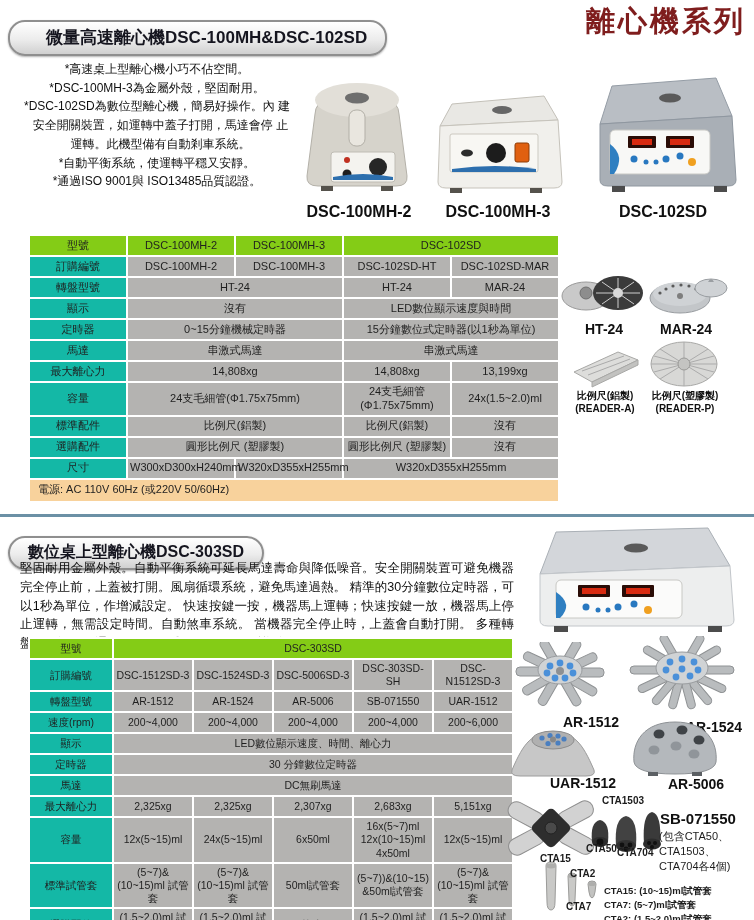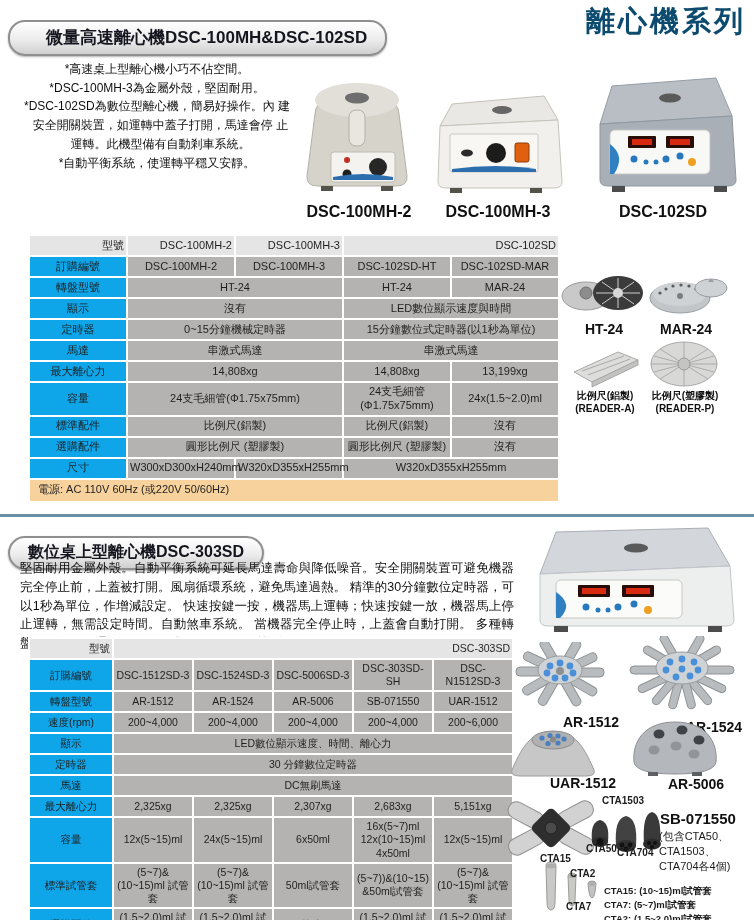--- a/index.html
+++ b/index.html
@@ -1,20 +1,20 @@
 <!DOCTYPE html>
 <html><head>
 <meta charset="utf-8">
 <style>
   html,body{margin:0;padding:0;background:#ffffff;}
   .page{position:relative;width:754px;height:920px;background:#fff;overflow:hidden;
         font-family:"Liberation Sans","DejaVu Sans",sans-serif;color:#222;}
 
   .series-title{position:absolute;top:2px;right:8px;font-family:"DejaVu Serif","Liberation Serif",serif;
-        font-size:29px;font-weight:600;color:#0c4a6e;letter-spacing:3px;}
+        font-size:29px;font-weight:600;color:#7f1d1d;letter-spacing:3px;}
 
   .pill{position:absolute;left:8px;border:2px solid #8f8f8f;border-radius:17px;
         background:linear-gradient(180deg,#ffffff 0%,#ececec 55%,#d0d0d0 100%);
         padding:4px 18px 5px;font-size:17px;font-weight:bold;color:#15151f;
         box-shadow:0 1px 2px rgba(0,0,0,.3);white-space:nowrap;}
   #pill1{top:20px;padding-left:36px;}
   #pill2{top:526px;font-size:16px;margin-top:10px;}
 
   .features{position:absolute;left:22px;top:60px;width:270px;font-size:12px;line-height:1.56;color:#0e0e0e;text-align:center;}
   .features div{padding-left:7px;text-indent:-7px;}
@@ -28,43 +28,44 @@
   .small-label .b{font-weight:bold;}
   .tiny-label{position:absolute;font-size:10px;font-weight:bold;color:#1c1c1c;text-align:center;}
   .sb-title{position:absolute;font-size:15px;font-weight:600;color:#101010;}
   .note-lines{position:absolute;font-size:11px;font-weight:normal;color:#1c1c1c;line-height:1.35;}
   .adapter-notes{position:absolute;font-size:9.5px;font-weight:bold;color:#1c1c1c;line-height:1.45;}
 
   .spec-table{position:absolute;border-collapse:separate;border-spacing:2px;table-layout:fixed;background:#fff;}
   #spec1{left:28px;top:234px;width:528px;font-size:11px;}
   #spec2{left:28px;top:637px;width:486px;font-size:10.5px;}
   .spec-table td{text-align:center;vertical-align:middle;padding:2px 2px;line-height:1.25;color:#1f1f1f;height:15px;}
-  .spec-table td.label-cell{background:#0ea5e9;}
+  .spec-table td.label-cell{background:#14b8a6;}
   .spec-table td.value-cell{background:#b4b3b1;}
-  .spec-table tr.model-row td{background:#e5e5e5;text-align:right;}
+  .spec-table tr.model-row td{background:#84cc16;}
   .spec-table td.power-cell{background:#f8d29c;text-align:left;padding:3px 8px;font-size:11px;}
 
   .divider{position:absolute;left:0;top:514px;width:754px;height:3px;background:#6b90a5;}
 
   .abs{position:absolute;}
   svg{display:block;}
 </style>
 </head>
 <body>
 
 <div class="page">
 
   <div class="series-title">離心機系列</div>
   <div class="pill" id="pill1">微量高速離心機DSC-100MH&amp;DSC-102SD</div>
 
   <div class="features">
     <div>*高速桌上型離心機小巧不佔空間。</div>
     <div>*DSC-100MH-3為金屬外殼，堅固耐用。</div>
     <div>*DSC-102SD為數位型離心機，簡易好操作。內 建安全開關裝置，如運轉中蓋子打開，馬達會停 止運轉。此機型備有自動剎車系統。</div>
     <div>*自動平衡系統，使運轉平穩又安靜。</div>
+    <div>*通過ISO 9001與 ISO13485品質認證。</div>
   </div>
 
   <svg class="abs" style="left:293px;top:64px" width="128" height="136" viewBox="0 0 128 136">
     <path d="M22,50 C22,20 106,20 106,50 L114,112 Q115,122 103,122 L25,122 Q13,122 14,112 Z" fill="#d6d3cb" stroke="#b4b1a9"></path>
     <ellipse cx="64" cy="36" rx="42" ry="17" fill="#e2dfd8"></ellipse>
     <ellipse cx="64" cy="34" rx="12" ry="5.5" fill="#6e6e6e"></ellipse>
     <rect x="56" y="46" width="16" height="36" rx="7" fill="#e9e6df" stroke="#b2afa7"></rect>
     <rect x="38" y="88" width="64" height="30" rx="3" fill="#f4f3ef" stroke="#bfbcb4"></rect>
     <circle cx="85" cy="103" r="9" fill="#262626"></circle>
     <circle cx="54" cy="96" r="3" fill="#c03020"></circle>

